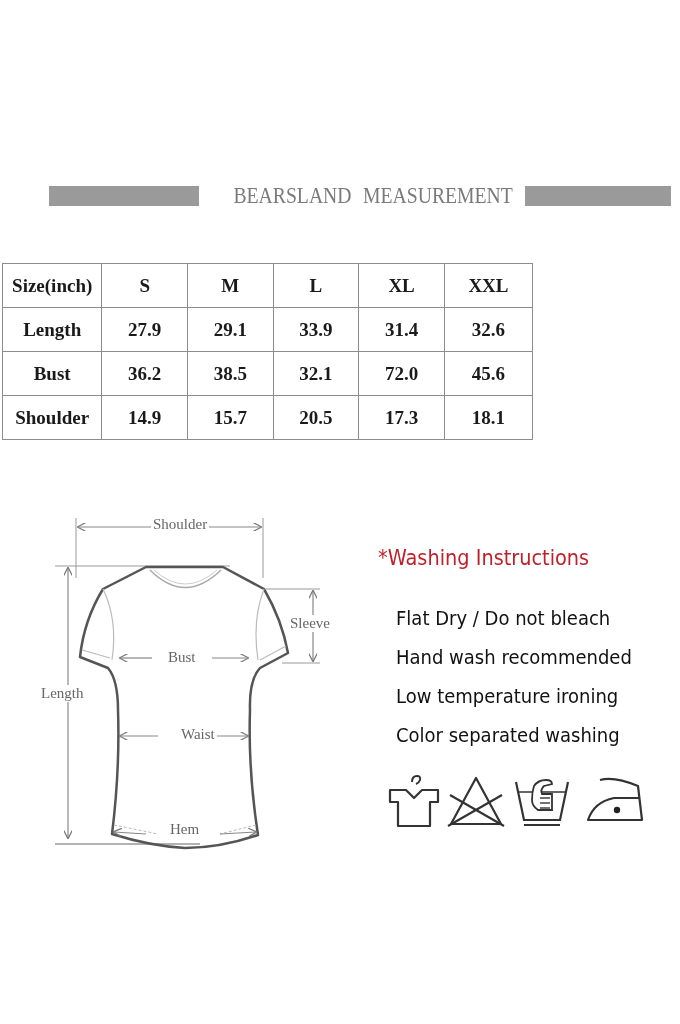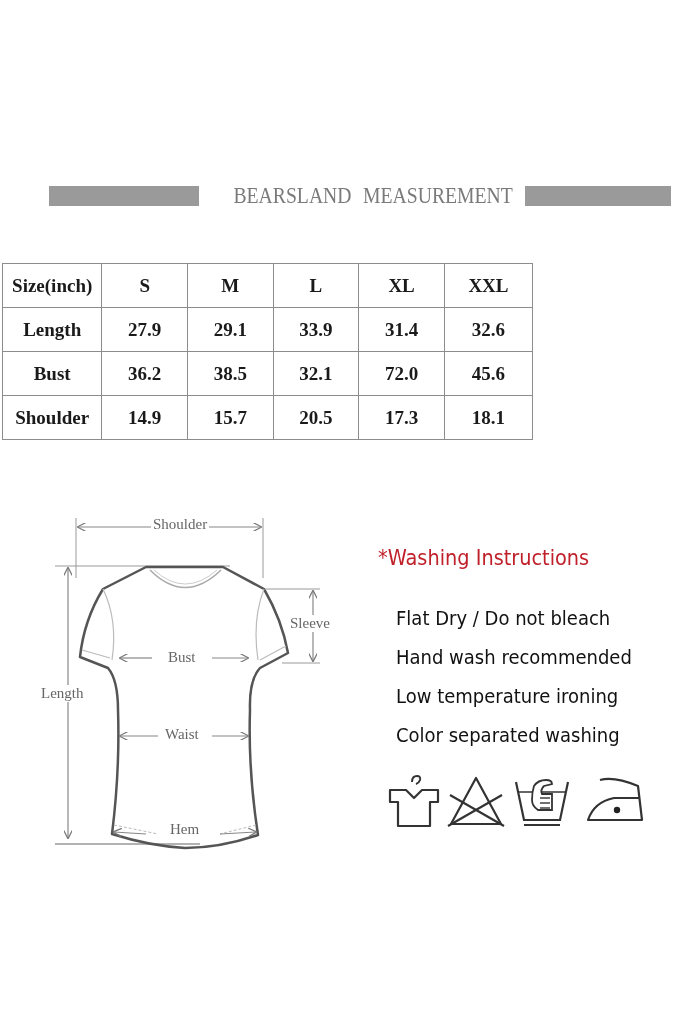--- a/index.html
+++ b/index.html
@@ -122,21 +122,21 @@
     <line x1="90" y1="226" x2="128" y2="226" stroke="#888" stroke-width="1.2" marker-start="url(#arr)"></line>
     <line x1="182" y1="226" x2="218" y2="226" stroke="#888" stroke-width="1.2" marker-end="url(#arr)"></line>
 
     <line x1="84" y1="322" x2="116" y2="324" stroke="#888" stroke-width="1.2" marker-start="url(#arr)"></line>
     <line x1="190" y1="324" x2="226" y2="322" stroke="#888" stroke-width="1.2" marker-end="url(#arr)"></line>
   </svg>
   <span class="dlabel" style="left:121px; top:6px;">Shoulder</span>
   <span class="dlabel" style="left:258px; top:105px;">Sleeve</span>
   <span class="dlabel" style="left:136px; top:139px;">Bust</span>
   <span class="dlabel" style="left:9px; top:175px;">Length</span>
-  <span class="dlabel" style="left:133px; top:216px;">Waist</span>
+  <span class="dlabel" style="left:149px; top:216px;">Waist</span>
   <span class="dlabel" style="left:138px; top:303px;margin-top:8px;">Hem</span>
 </div>
 
 <div class="wash">
   <div class="wash-title">*Washing Instructions</div>
   <div class="wash-line" style="top:66px;">Flat Dry / Do not  bleach</div>
   <div class="wash-line" style="top:105px;">Hand wash recommended</div>
   <div class="wash-line" style="top:144px;">Low temperature ironing</div>
   <div class="wash-line" style="top:183px;">Color separated washing</div>
 </div>

